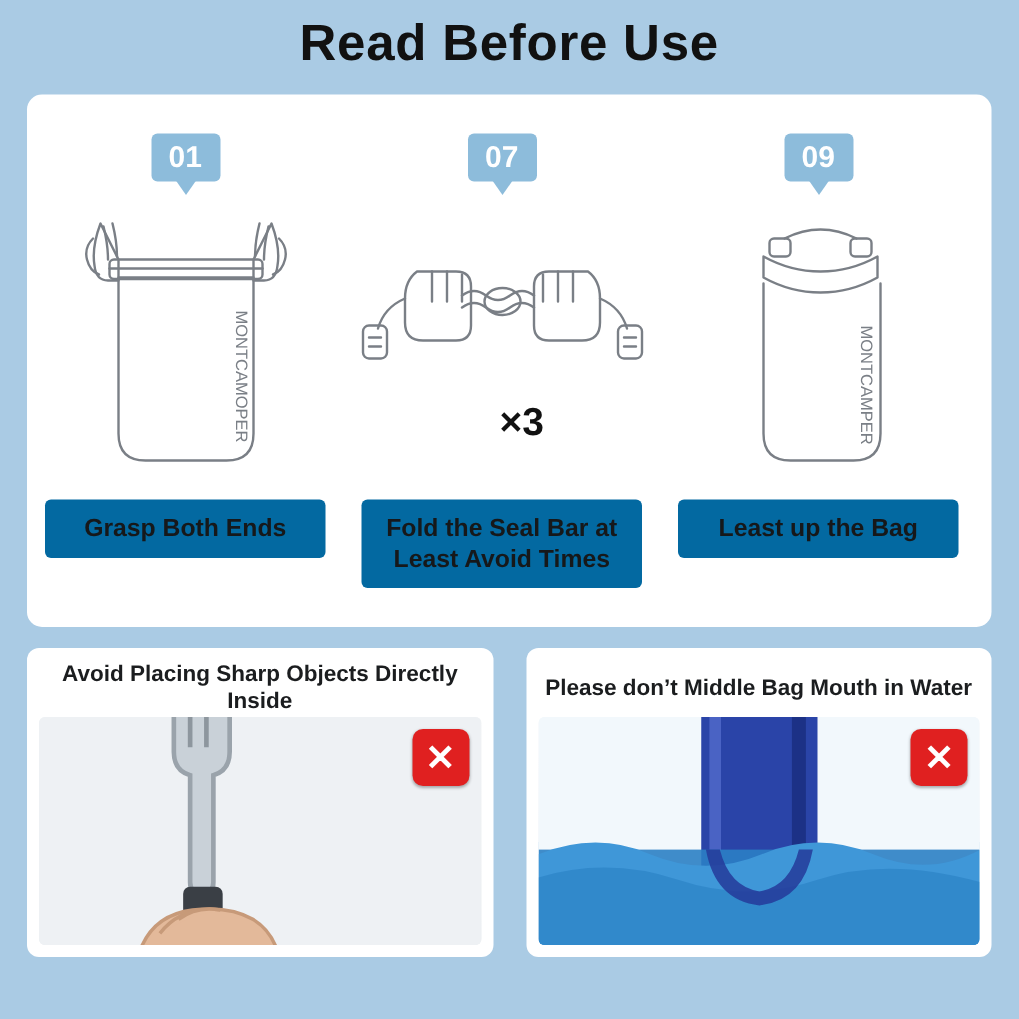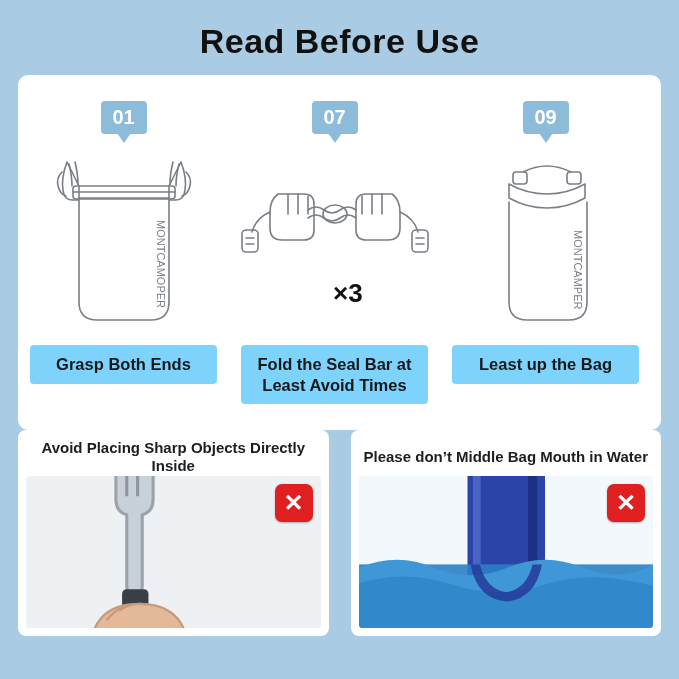--- a/index.html
+++ b/index.html
@@ -19,21 +19,21 @@
     height: 679px;
     box-sizing: border-box;
     padding: 0 18px;
   }
   .title {
     text-align: center;
     font-size: 34px;
     font-weight: bold;
     color: #111;
     letter-spacing: 0.5px;
-    padding-top: 22px;
+    padding-top: 10px;
     padding-bottom: 14px;
   }
   
   .steps-panel {
     position: relative;
     background: #ffffff;
     border-radius: 10px;
     height: 355px;
     box-sizing: border-box;
     padding: 8px 10px 10px 0;
@@ -79,38 +79,39 @@
     margin-top: 8px;
   }
   .caption-row {
     display: flex;
     align-items: flex-start;
     margin-top: 4px;
   }
   .caption {
     flex: 1 1 33.33%;
     margin: 0 12px;
-    background: #7dd3fc;
+    background: #0369a1;
     color: #16181a;
     font-size: 16.5px;
     font-weight: bold;
     text-align: center;
     border-radius: 4px;
     padding: 9px 4px;
     line-height: 1.25;
   }
   .x3 {
     position: absolute;
     font-size: 26px;
     font-weight: bold;
     color: #111;
   }
   
   .bottom-row {
     display: flex;
+    margin-top: 14px;
     gap: 22px;
   }
   .card {
     flex: 1 1 33.33%;
     background: #ffffff;
     border-radius: 8px;
     overflow: hidden;
     box-sizing: border-box;
     padding: 8px 8px 8px 8px;
   }

